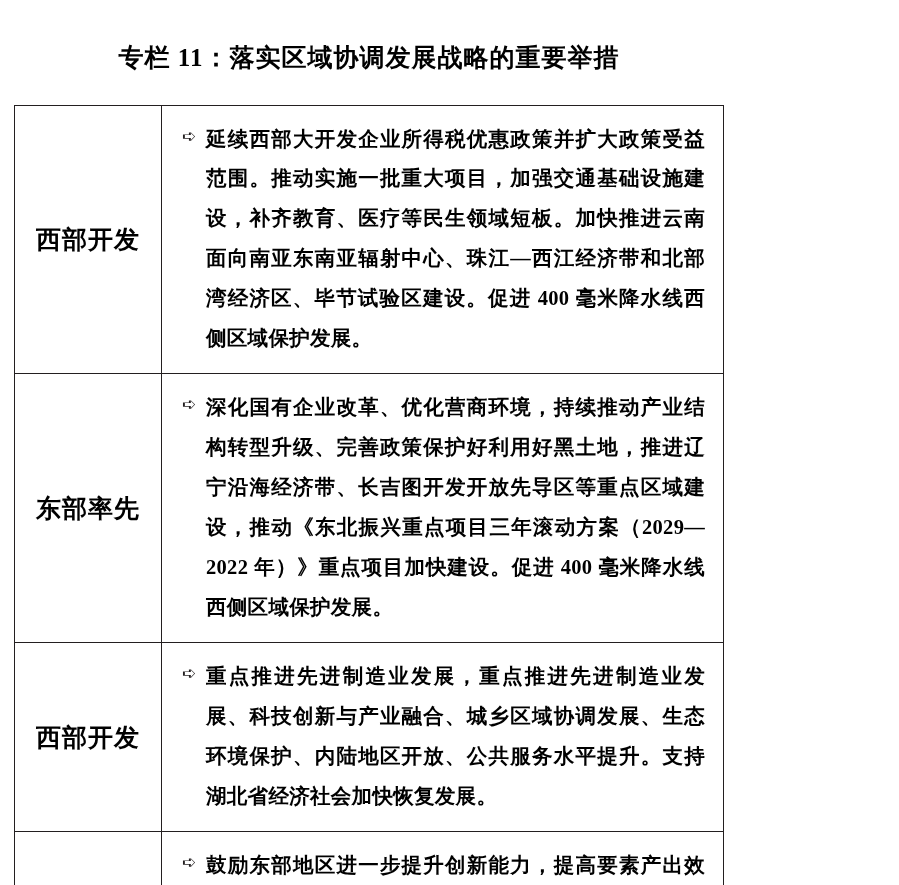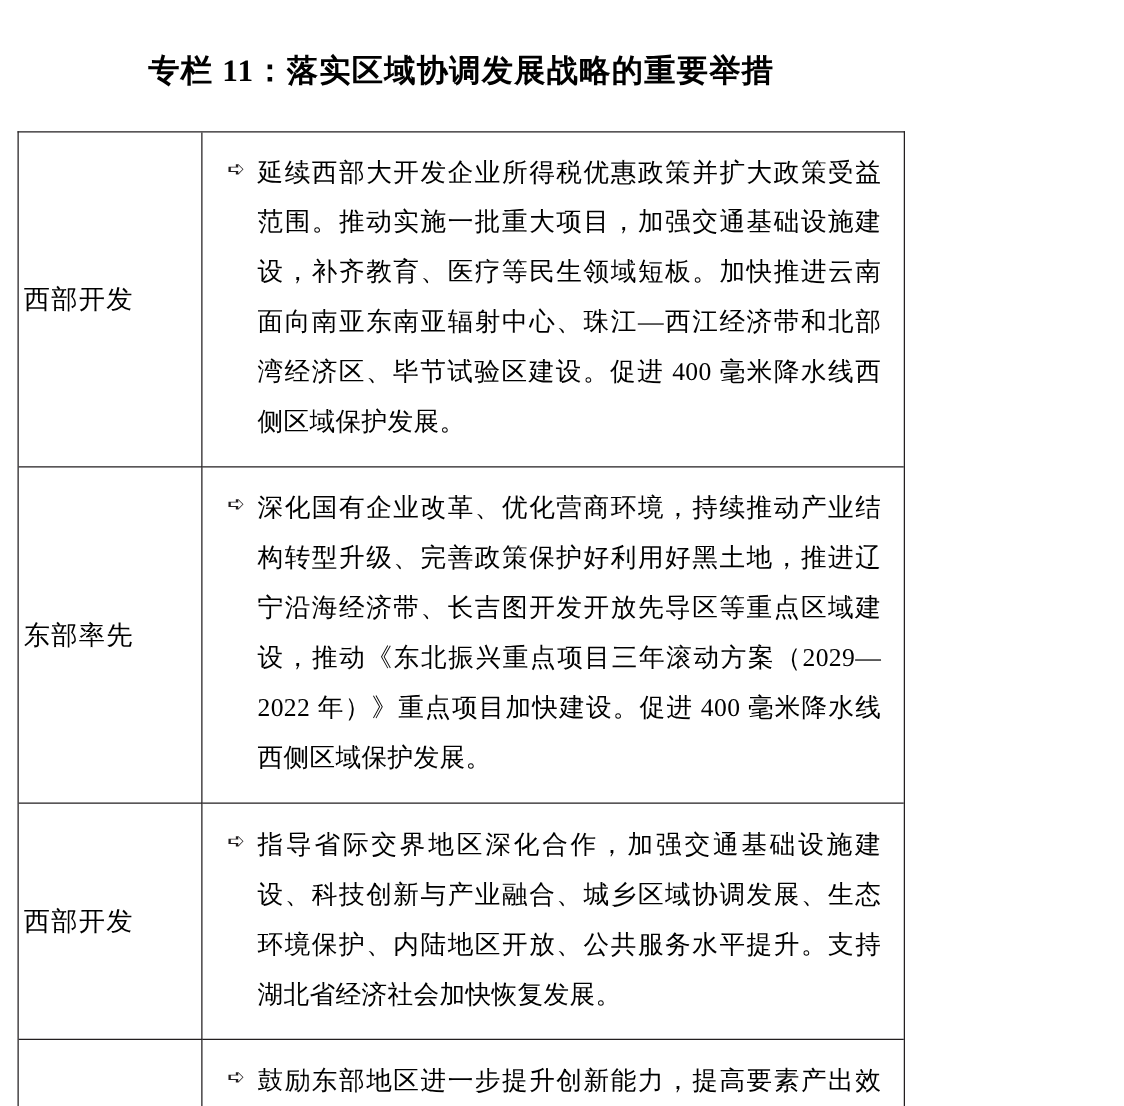--- a/index.html
+++ b/index.html
@@ -38,23 +38,23 @@
     border-collapse: collapse;
     table-layout: fixed;
   }
   table.box-table tr {
     vertical-align: middle;
   }
   td.cat-cell {
     width: 138px;
     border-right: 1px solid #231f20;
     border-bottom: 1px solid #231f20;
-    text-align: left;
-    font-size: 21px;
-    font-weight: normal;
+    text-align: center;
+    font-size: 25px;
+    font-weight: bold;
     letter-spacing: 1px;
     padding: 0 4px;
     vertical-align: middle;
   }
   td.body-cell {
     border-bottom: 1px solid #231f20;
     padding: 14px 18px 14px 10px;
     vertical-align: top;
   }
   .body-flex {
@@ -70,20 +70,21 @@
     color: #231f20;
     font-family: "DejaVu Sans", sans-serif;
   }
   .body-text {
     flex: 1 1 auto;
     font-size: 20.5px;
     line-height: 1.95;
     text-align: justify;
     text-justify: inter-ideograph;
     letter-spacing: 0.3px;
+    font-weight: bold;
   }
 </style>
 </head>
 <body>
 
 <div class="page">
 
   <div class="doc-title">专栏 11：落实区域协调发展战略的重要举措</div>
 
   <div class="table-wrap">
@@ -108,21 +109,21 @@
               <span class="body-text">深化国有企业改革、优化营商环境，持续推动产业结构转型升级、完善政策保护好利用好黑土地，推进辽宁沿海经济带、长吉图开发开放先导区等重点区域建设，推动《东北振兴重点项目三年滚动方案（2029—2022 年）》重点项目加快建设。促进 400 毫米降水线西侧区域保护发展。</span>
             </div>
           </td>
         </tr>
 
         <tr>
           <td class="cat-cell">西部开发</td>
           <td class="body-cell">
             <div class="body-flex">
               <span class="bullet-icon">➪</span>
-              <span class="body-text">指导省际交界地区深化合作，加强交通基础设施建设、科技创新与产业融合、城乡区域协调发展、生态环境保护、内陆地区开放、公共服务水平提升。支持湖北省经济社会加快恢复发展。</span>
+              <span class="body-text">重点推进先进制造业发展，重点推进先进制造业发展、科技创新与产业融合、城乡区域协调发展、生态环境保护、内陆地区开放、公共服务水平提升。支持湖北省经济社会加快恢复发展。</span>
             </div>
           </td>
         </tr>
 
         <tr>
           <td class="cat-cell">西部开发</td>
           <td class="body-cell">
             <div class="body-flex">
               <span class="bullet-icon">➪</span>
               <span class="body-text">鼓励东部地区进一步提升创新能力，提高要素产出效率，增强参与国际竞争水平，率先带动全国经济现代化。推动环渤海地区深入开展区域合作。建设济南新旧动能转换起步区。</span>

